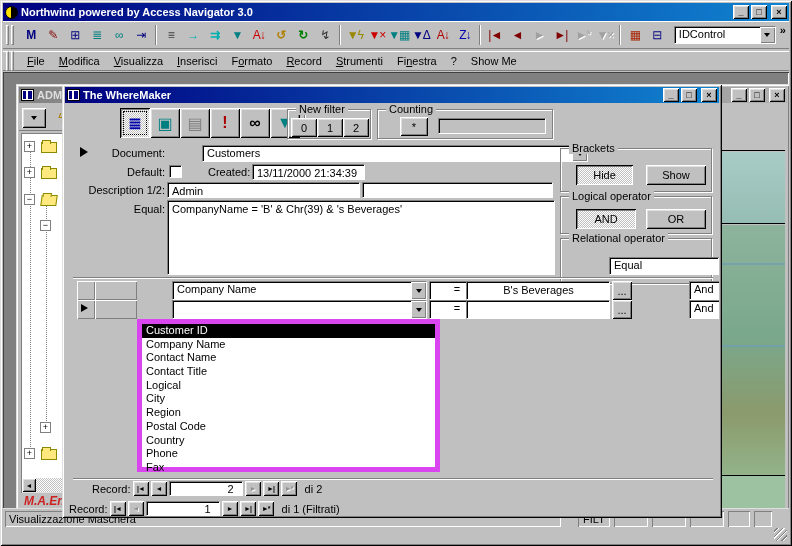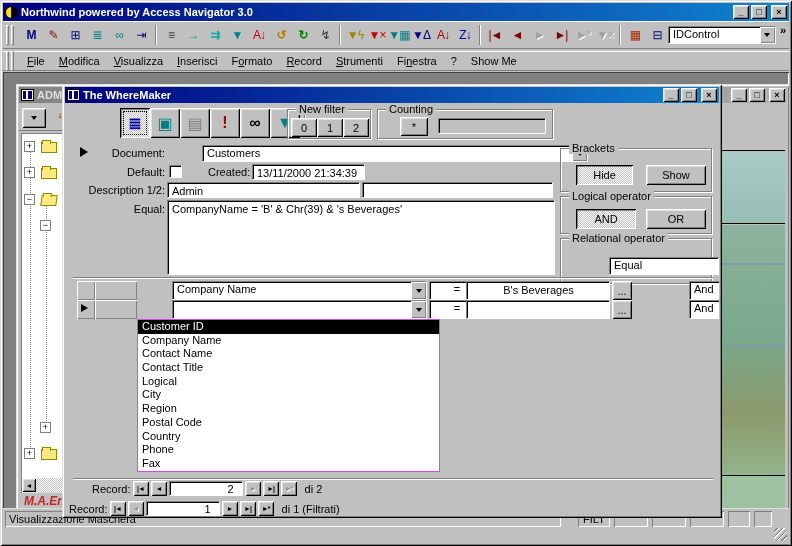--- a/index.html
+++ b/index.html
@@ -73,21 +73,21 @@
   
   .wm-toolbar { position:absolute; left:3px; top:21px; right:3px; height:36px; }
   .wm-btn { position:absolute; top:3px; width:30px; height:30px; display:flex; align-items:center; justify-content:center; font-size:16px; }
   .wm-btn.pressed { outline:1px dotted #000; outline-offset:-4px; }
   .sm-btn { display:flex; align-items:center; justify-content:center; font-size:11px; }
   .form { position:absolute; left:3px; top:57px; right:3px; height:359px; background:#c0c0c0; overflow:hidden; }
   .lab { position:absolute; text-align:right; white-space:nowrap; }
   .selector { width:0; height:0; border:5px solid transparent; border-left:8px solid #000; position:absolute; }
   .cell { position:absolute; height:19px; }
   .gridsel { background:#c0c0c0; box-shadow: inset 1px 1px 0 #fff, inset -1px -1px 0 #808080; }
-  .ddlist { position:absolute; background:#fff; border:1px solid #d946ef; }
+  .ddlist { position:absolute; background:#fff; border:5px solid #d946ef; }
   .dditem { height:13.7px; padding:0 4px; white-space:nowrap; overflow:hidden; line-height:13.5px; }
   .dditem.sel { background:#000; color:#fff; }
   .navbar { position:absolute; display:flex; align-items:center; gap:2px; }
   .nav-btn { width:16px; height:15px; font-size:7px; font-weight:bold; display:flex; align-items:center; justify-content:center; letter-spacing:-1px; }
   .nav-btn.dis { color:#909090; text-shadow:1px 1px 0 #fff; }
   .navbox { width:74px; height:15px; text-align:right; padding:1px 8px 0 2px; }
   .checkbox { width:13px; height:13px; background:#fff; border:1px solid #808080; border-right-color:#fff; border-bottom-color:#fff; box-shadow:inset 1px 1px 0 #000; }
 
   
   .statusbar { position:absolute; left:3px; right:3px; bottom:3px; height:35px; background:#c0c0c0; display:block; border-top:1px solid #dfdfdf; }
@@ -202,21 +202,21 @@
           <span style="color: rgb(128, 0, 0);">▼×</span>
         </div>
         <div class="tb-sep"></div>
         <div class="tb-btn">
           <span style="color: rgb(170, 34, 0);">▦</span>
         </div>
         <div class="tb-btn">
           <span style="color: rgb(0, 0, 128);">⊟</span>
         </div>
       </div>
-    <div class="combo" style="width:110px; height:18px; margin-left:0;">
+    <div class="combo" style="width:110px; height:18px; margin-left:6px;">
       <span class="ctext">IDControl</span>
       <span class="cbtn raised1">
           <i class="arr-down"></i>
         </span>
     </div>
     <span class="chevron">»</span>
   </div>
 
   <div class="menubar">
     <div class="grip"></div>

